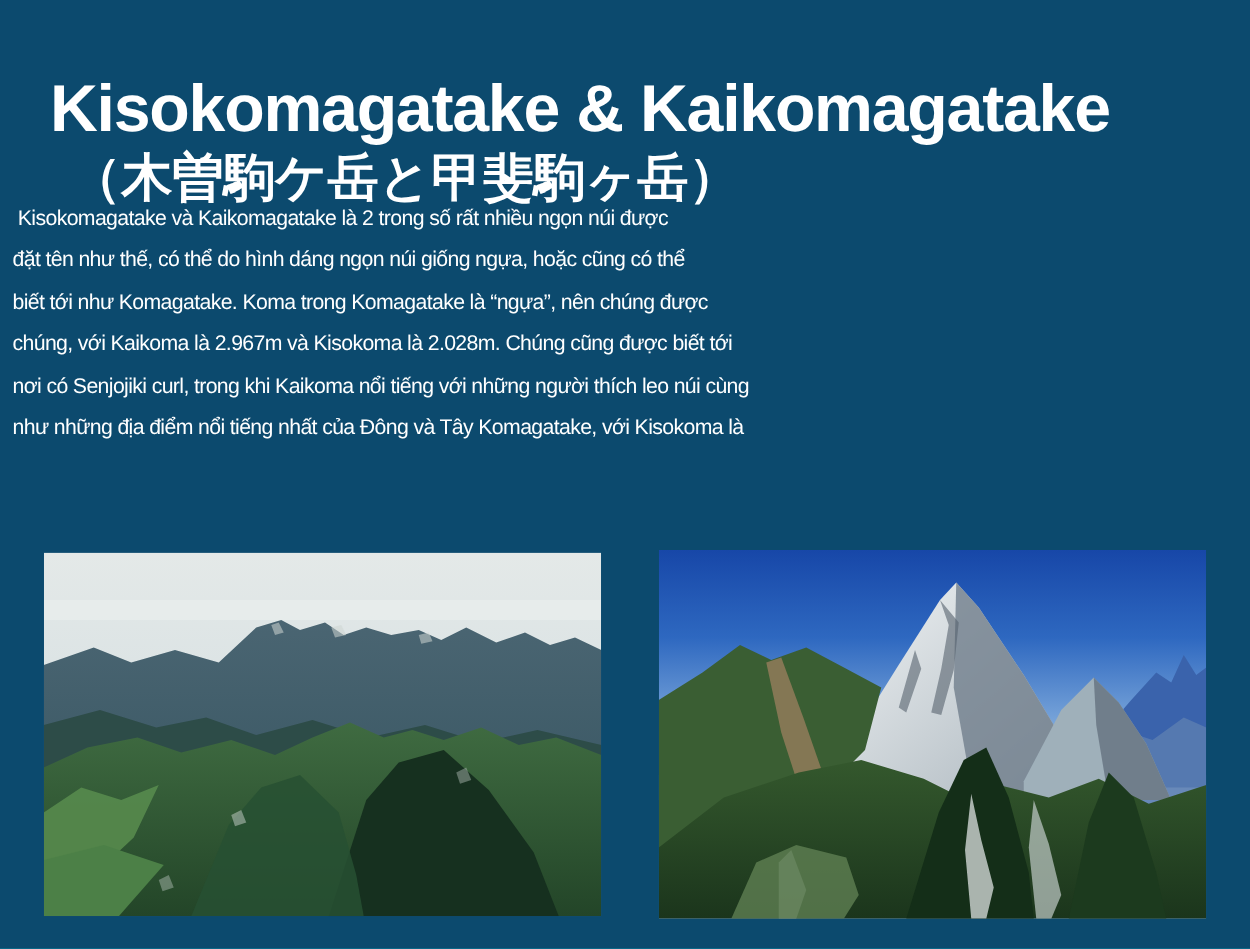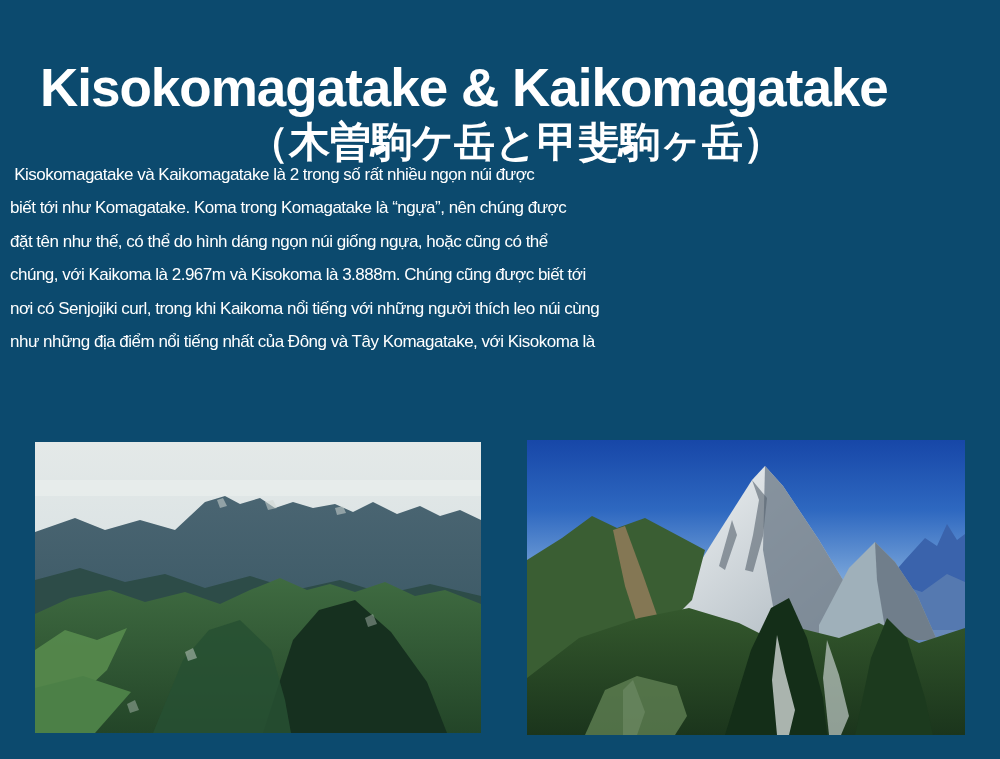--- a/index.html
+++ b/index.html
@@ -24,21 +24,20 @@
   }
   .subtitle {
     position:absolute;
     left:56px; top:84px;
     width:920px;
     font-size:41px;
     font-weight:bold;
     line-height:1.2;
     color:#ffffff;
     white-space:nowrap;
-    text-align:center;
   }
   .paragraph {
     position:absolute;
     left:10px; top:158px;
     width:975px;
     font-size:17px;
     letter-spacing:-0.5px;
     line-height:33.4px;
     color:#ffffff;
   }
@@ -55,23 +54,23 @@
 </head>
 <body>
 
 <div class="page">
 
   <h1 class="title">Kisokomagatake &amp; Kaikomagatake</h1>
   <h2 class="subtitle">（木曽駒ケ岳と甲斐駒ヶ岳）</h2>
 
   <div class="paragraph">
     <div class="para-line"> Kisokomagatake và Kaikomagatake là 2 trong số rất nhiều ngọn núi được</div>
+    <div class="para-line">đặt tên như thế, có thể do hình dáng ngọn núi giống ngựa, hoặc cũng có thể</div>
     <div class="para-line">biết tới như Komagatake. Koma trong Komagatake là “ngựa”, nên chúng được</div>
-    <div class="para-line">đặt tên như thế, có thể do hình dáng ngọn núi giống ngựa, hoặc cũng có thể</div>
-    <div class="para-line">chúng, với Kaikoma là 2.967m và Kisokoma là 3.888m. Chúng cũng được biết tới</div>
+    <div class="para-line">chúng, với Kaikoma là 2.967m và Kisokoma là 2.028m. Chúng cũng được biết tới</div>
     <div class="para-line">nơi có Senjojiki curl, trong khi Kaikoma nổi tiếng với những người thích leo núi cùng</div>
     <div class="para-line">như những địa điểm nổi tiếng nhất của Đông và Tây Komagatake, với Kisokoma là</div>
   </div>
 
   <figure class="photo photo-left">
     <svg viewBox="0 0 446 291" preserveAspectRatio="none">
       <defs>
         <linearGradient id="lsky" x1="0" y1="0" x2="0" y2="1">
           <stop offset="0" stop-color="#e4e9e8"></stop>
           <stop offset="0.5" stop-color="#d8e1e3"></stop>

